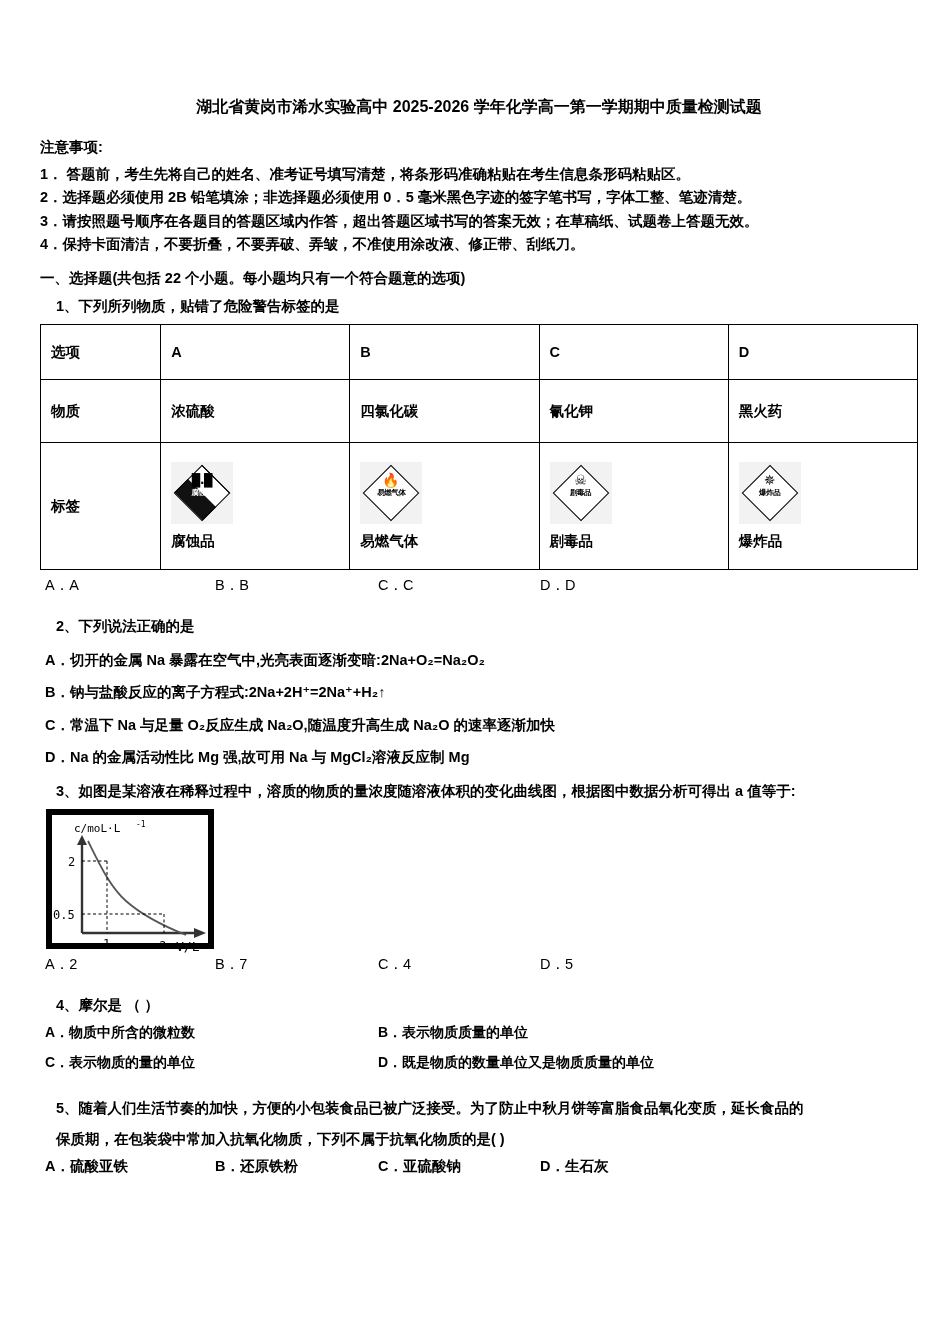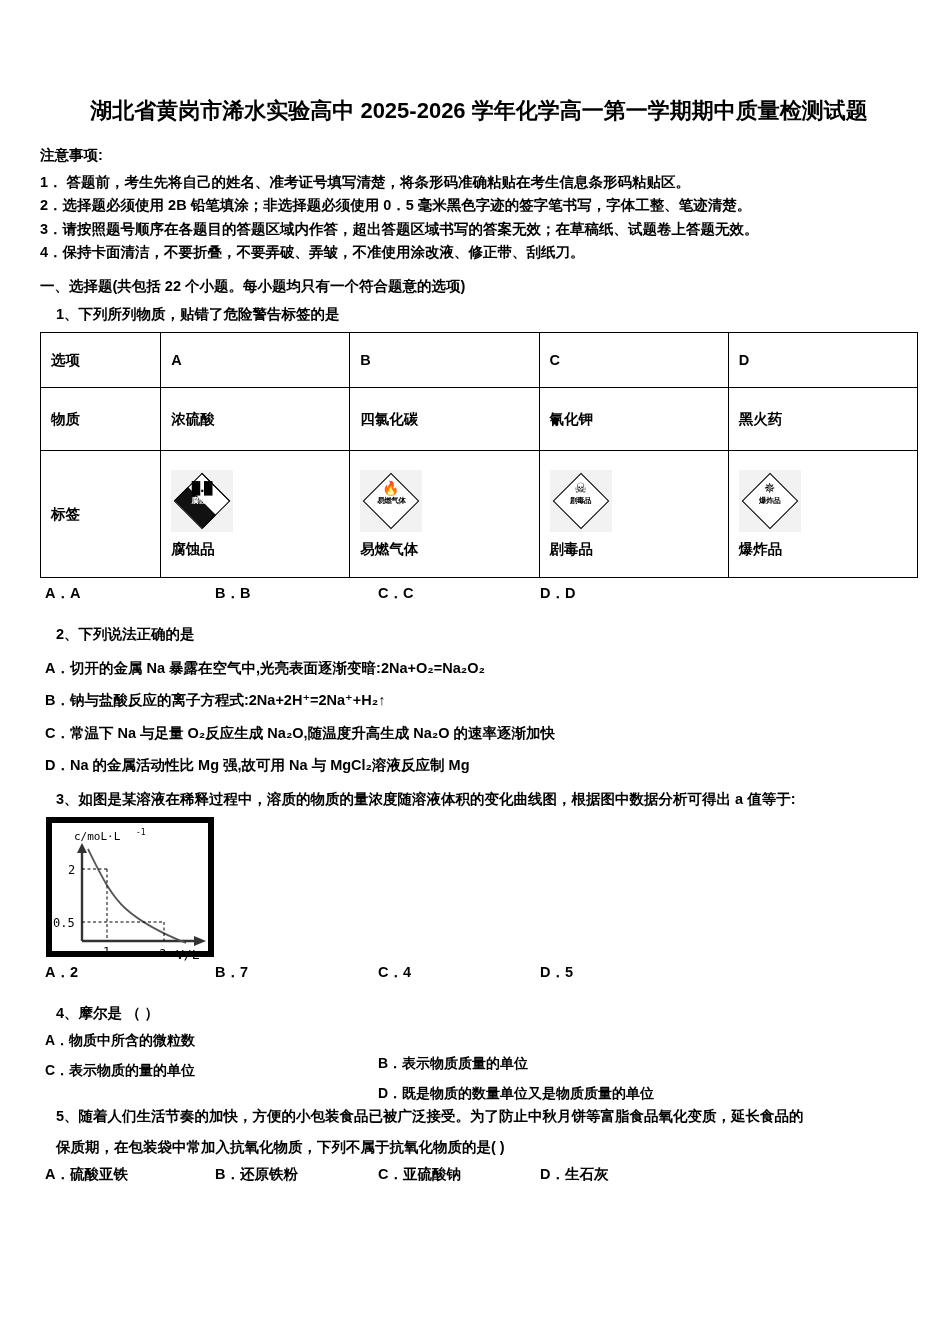--- a/index.html
+++ b/index.html
@@ -26,21 +26,21 @@
     position: absolute;
     left: 40px;
     top: 96px;
     width: 878px;
   }
 
   
   .doc-title {
     font-family: "Liberation Sans", "DejaVu Sans", sans-serif;
     font-weight: bold;
-    font-size: 22px;
+    font-size: 16px;
     letter-spacing: 0px;
     text-align: center;
     line-height: 1.35;
     margin: 0 0 20px 0;
     white-space: nowrap;
   }
 
   
   .notice-head {
     font-family: "Liberation Sans", "DejaVu Sans", sans-serif;
@@ -162,21 +162,21 @@
     z-index: 2;
     color: #000;
   }
   .pic-glyph.tiny { font-size: 12px; top: 12px; }
 
   
   .opt-row {
     position: relative;
     height: 26px;
     font-family: "Liberation Sans", "DejaVu Sans", sans-serif;
-    font-weight: bold;
+    font-weight: normal;
     font-size: 14.5px;
     margin: 4px 0 2px 0;
   }
   .opt-row .o {
     position: absolute;
     top: 0;
     white-space: nowrap;
   }
   .o1 { left: 5px; }
   .o2 { left: 175px; }
@@ -184,21 +184,21 @@
   .o4 { left: 500px; }
 
   .opt-two {
     position: relative;
     height: 30px;
     font-family: "Liberation Sans", "DejaVu Sans", sans-serif;
     font-weight: bold;
     font-size: 14px;
   }
   .opt-two .c1 { position: absolute; left: 5px; top: 0; white-space: nowrap; }
-  .opt-two .c2 { position: absolute; left: 338px; top: 0; white-space: nowrap; margin-top: 23px; }
+  .opt-two .c2 { position: absolute; left: 338px; top: 0; white-space: nowrap; }
 
   .opt-stack .opt-line {
     font-family: "Liberation Sans", "DejaVu Sans", sans-serif;
     font-weight: bold;
     font-size: 14.5px;
     line-height: 1.55;
     margin: 10px 0 10px 5px;
   }
 
   .opt-row-q5 {

